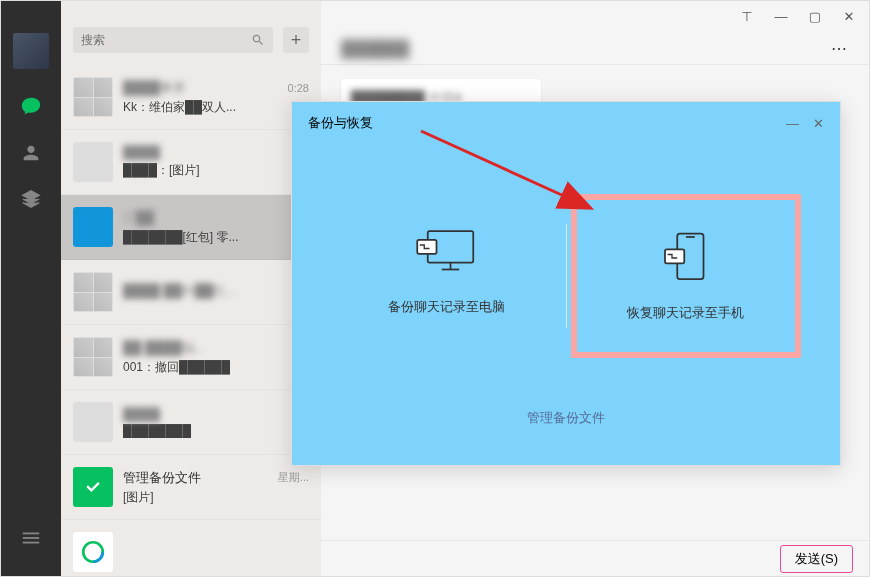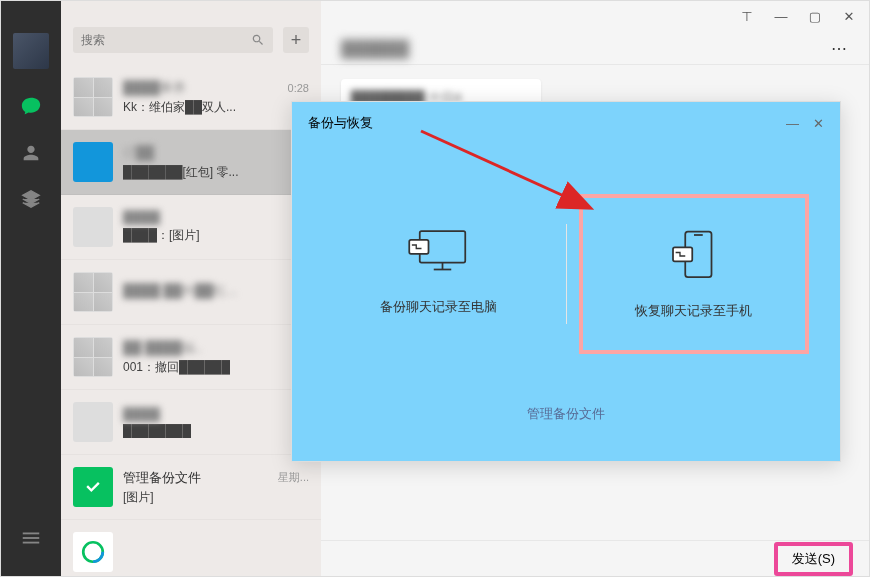--- a/index.html
+++ b/index.html
@@ -39,28 +39,28 @@
 .title-btn{width:20px;height:20px;display:flex;align-items:center;justify-content:center;cursor:pointer;color:#555;font-size:13px}
 .chat-header{padding:8px 20px 6px;border-bottom:1px solid #e7e7e7;display:flex;justify-content:space-between;align-items:center}
 .chat-header .name{font-size:16px;color:#888;filter:blur(4px)}
 .dots{font-size:16px;color:#333;cursor:pointer;letter-spacing:2px}
 .msg-area{flex:1;padding:14px 20px;position:relative}
 .msg-card{background:#fff;border-radius:4px;padding:10px;width:200px;font-size:12px;color:#666;box-shadow:0 1px 3px rgba(0,0,0,0.08)}
 .msg-card .mt{filter:blur(3px);font-size:13px;margin-bottom:6px}
 .msg-card .mb{display:flex;gap:8px;align-items:center}
 .msg-card .thumb{width:30px;height:40px;background:linear-gradient(135deg,#8b1538,#4a0e1f)}
 .bottom-bar{height:36px;border-top:1px solid #e7e7e7;display:flex;justify-content:flex-end;align-items:center;padding:0 16px;background:#f5f5f5}
-.send-btn{background:#f5f5f5;border:4px solid #ec4899;padding:4px 14px;font-size:13px;cursor:pointer;border-radius:3px}
+.send-btn{background:#f5f5f5;border:1px solid #ec4899;padding:4px 14px;font-size:13px;cursor:pointer;border-radius:3px}
 .dialog{position:absolute;left:290px;top:100px;width:550px;background:#7dd3fc;border:1px solid #ddd;box-shadow:0 4px 20px rgba(0,0,0,0.15);z-index:100}
 .dialog-header{display:flex;justify-content:space-between;align-items:center;padding:12px 16px;font-size:13px}
 .dialog-ctrls{display:flex;gap:14px}
 .dialog-ctrls span{cursor:pointer;font-size:13px;color:#666}
-.dialog-body{padding:50px 22px 30px;display:flex;justify-content:center;gap:12px}
+.dialog-body{padding:50px 22px 30px;display:flex;justify-content:center;gap:4px}
 .option{flex:1;display:flex;flex-direction:column;align-items:center;padding:30px 20px;cursor:pointer;max-width:230px}
-.option.highlight{border:4px solid #fca5a5}
+.option.highlight{border:6px solid #fca5a5}
 .option-icon{width:70px;height:50px;margin-bottom:24px;position:relative}
 .option-label{font-size:13px;color:#333}
 .divider{width:1px;background:#e5e5e5;margin:30px 0}
 .dialog-footer{text-align:center;padding:20px 0 38px}
 .manage-link{font-size:13px;color:#576b95;cursor:pointer}
 .arrow{position:absolute;left:410px;top:120px;z-index:101;pointer-events:none}
 </style>
 </head>
 <body>
 
@@ -111,38 +111,38 @@
             <div></div>
           </div>
           <div class="chat-info">
             <div class="chat-title-row">
               <div class="chat-title blur">████事券</div>
               <div class="chat-time">0:28</div>
             </div>
             <div class="chat-preview">Kk：维伯家██双人...</div>
           </div>
         </div>
+        <div class="chat-item">
+          <div class="chat-avatar "></div>
+          <div class="chat-info">
+            <div class="chat-title-row">
+              <div class="chat-title blur">████</div>
+              <div class="chat-time"></div>
+            </div>
+            <div class="chat-preview">████：[图片]</div>
+          </div>
+        </div>
         <div class="chat-item selected">
           <div class="chat-avatar blue"></div>
           <div class="chat-info">
             <div class="chat-title-row">
               <div class="chat-title blur">订██</div>
               <div class="chat-time"></div>
             </div>
             <div class="chat-preview">███████[红包]  零...</div>
-          </div>
-        </div>
-        <div class="chat-item">
-          <div class="chat-avatar "></div>
-          <div class="chat-info">
-            <div class="chat-title-row">
-              <div class="chat-title blur">████</div>
-              <div class="chat-time"></div>
-            </div>
-            <div class="chat-preview">████：[图片]</div>
           </div>
         </div>
         <div class="chat-item">
           <div class="chat-avatar collage">
             <div></div>
             <div></div>
             <div></div>
             <div></div>
           </div>
           <div class="chat-info">

